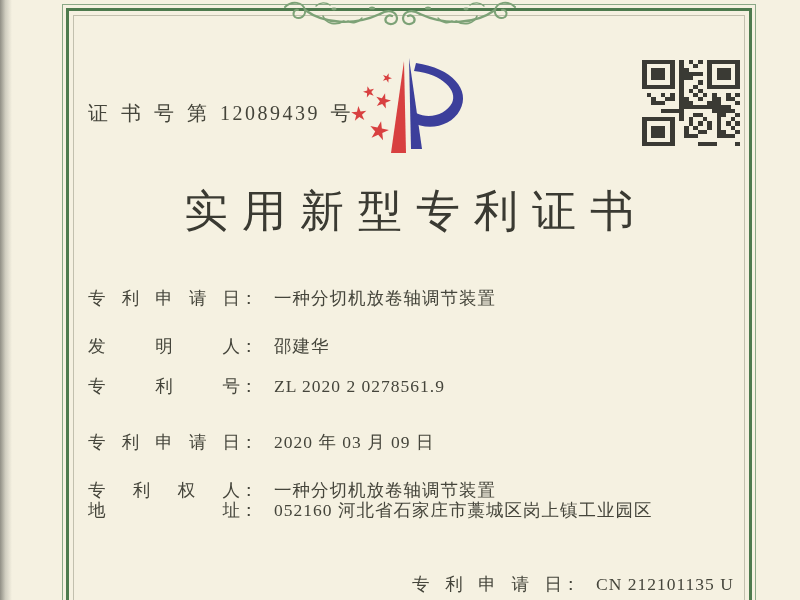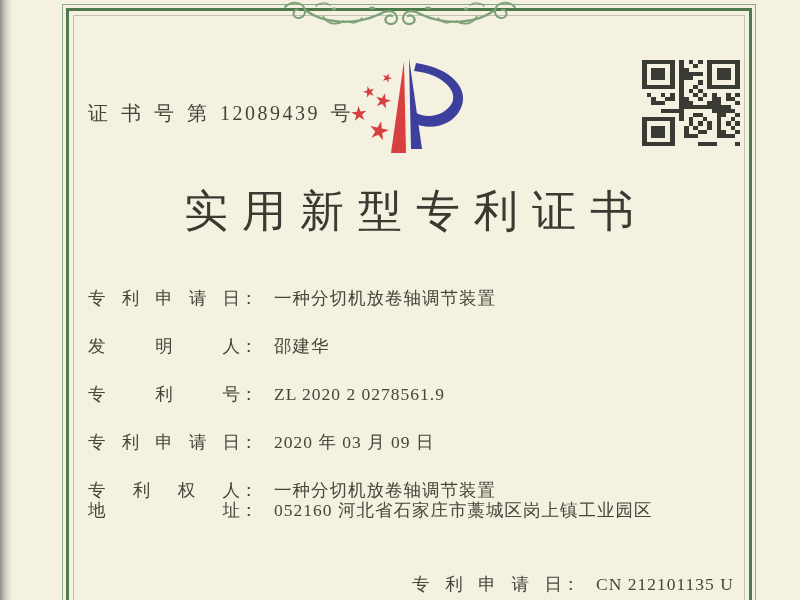--- a/index.html
+++ b/index.html
@@ -201,21 +201,21 @@
   </svg>
 
 <div class="title">实用新型专利证书</div>
 
 <div class="row" style="top:286px">
   <span class="lab">专利申请日</span><span class="colon">：</span><span class="val">一种分切机放卷轴调节装置</span>
 </div>
 <div class="row" style="top:334px">
   <span class="lab">发明人</span><span class="colon">：</span><span class="val">邵建华</span>
 </div>
-<div class="row" style="top:382px">
+<div class="row" style="top:374px">
   <span class="lab">专利号</span><span class="colon">：</span><span class="val">ZL 2020 2 0278561.9</span>
 </div>
 <div class="row" style="top:430px">
   <span class="lab">专利申请日</span><span class="colon">：</span><span class="val">2020 年 03 月 09 日</span>
 </div>
 <div class="row" style="top:478px">
   <span class="lab">专利权人</span><span class="colon">：</span><span class="val">一种分切机放卷轴调节装置</span>
 </div>
 <div class="row" style="top:498px">
   <span class="lab">地址</span><span class="colon">：</span><span class="val">052160 河北省石家庄市藁城区岗上镇工业园区</span>

